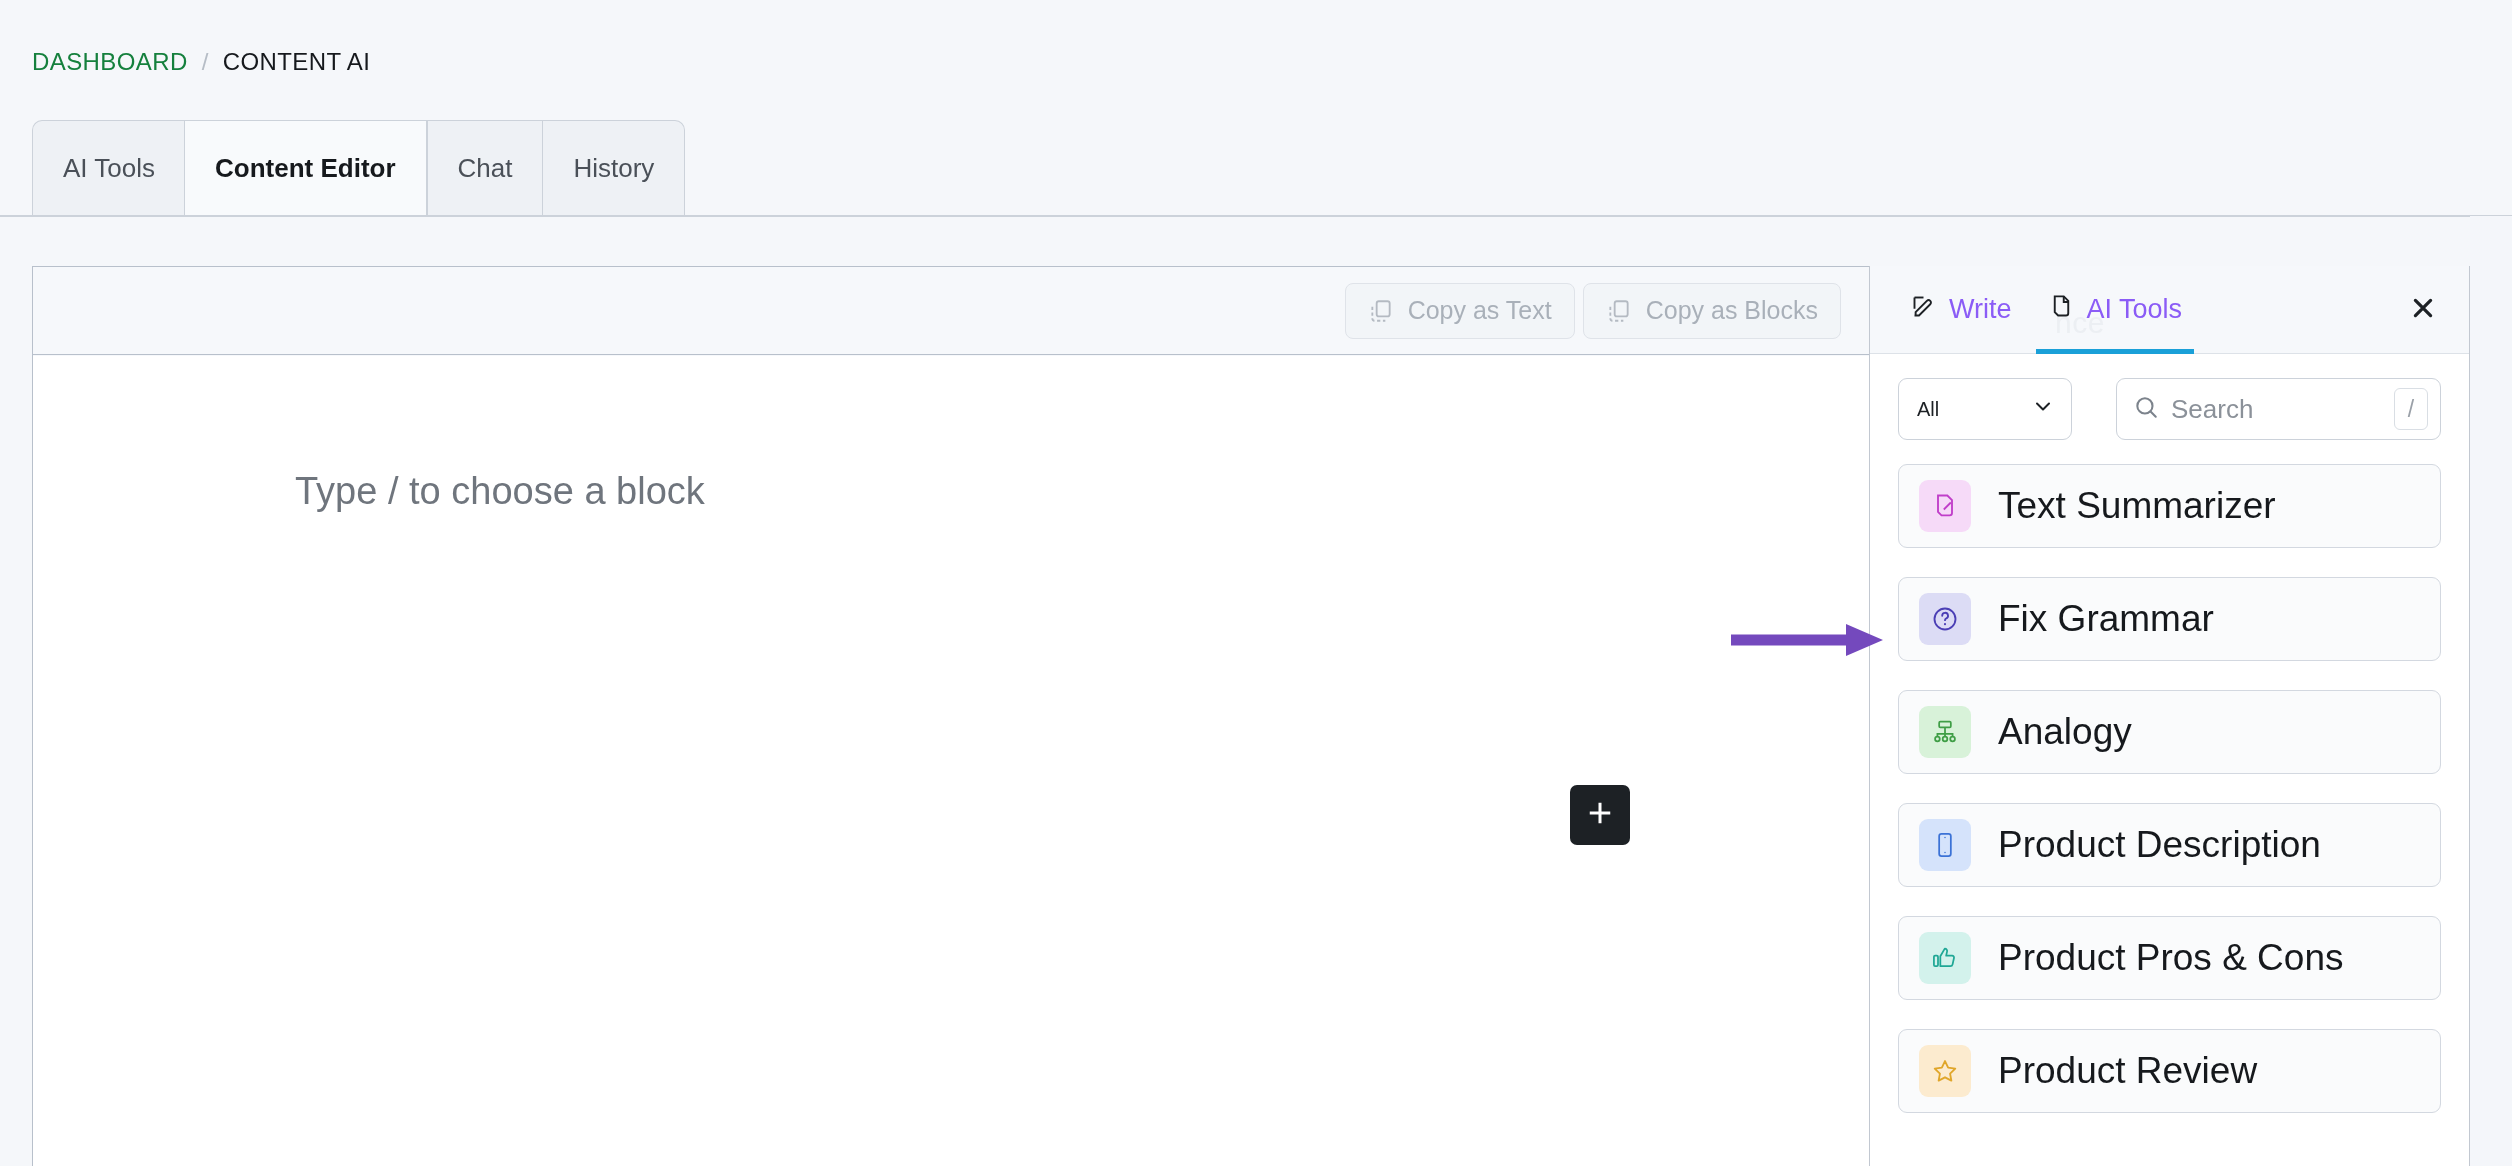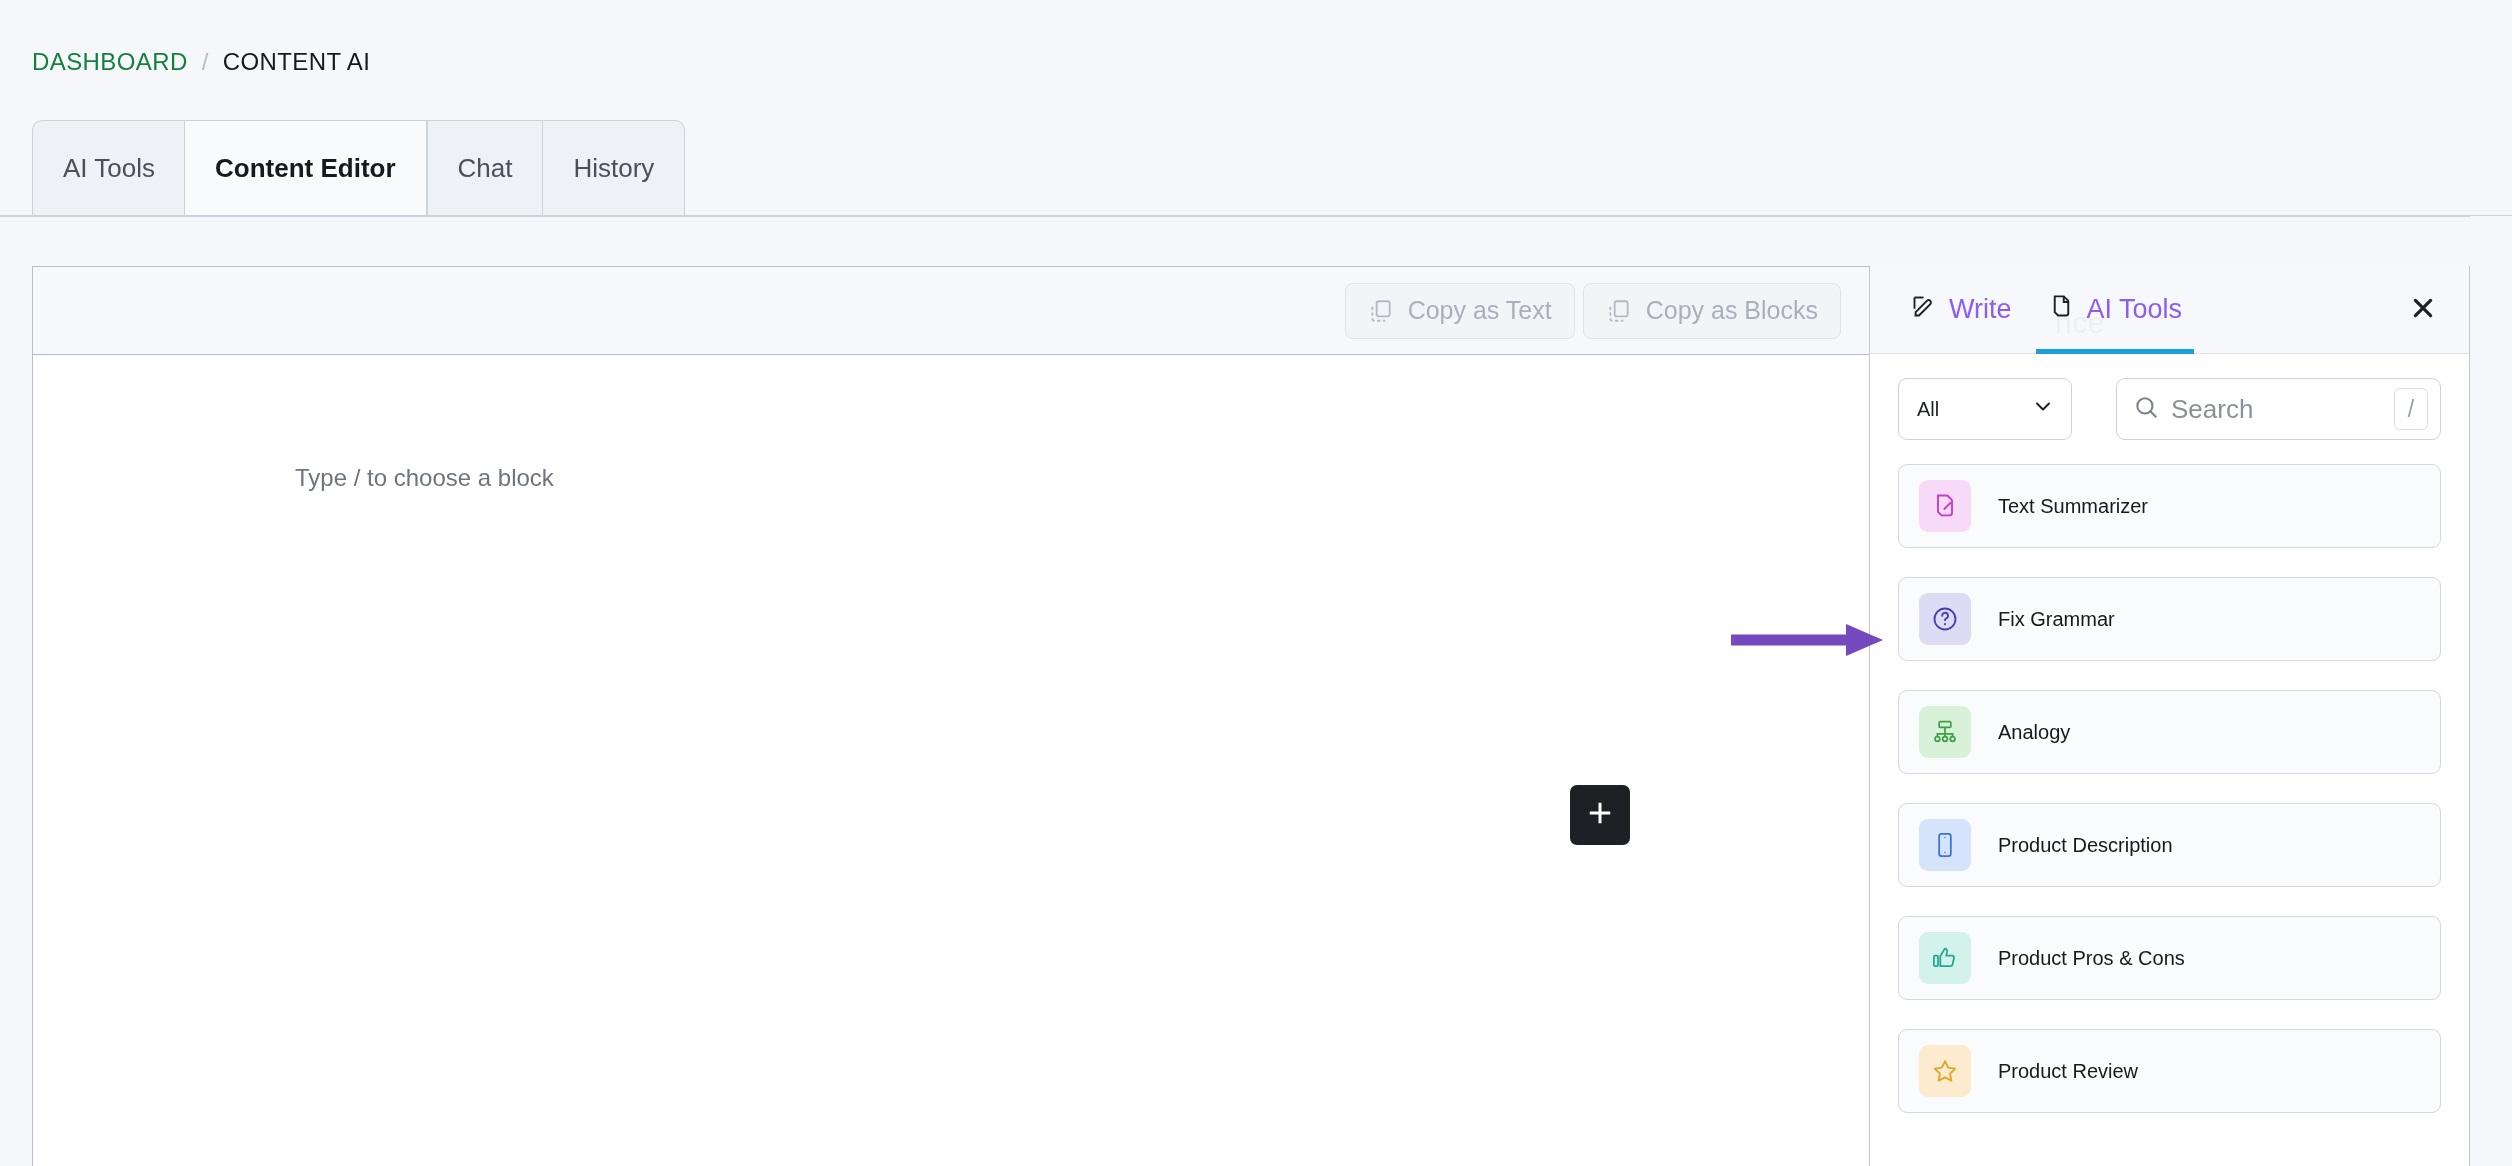--- a/index.html
+++ b/index.html
@@ -81,22 +81,22 @@
     white-space: nowrap;
   }
   .tb-btn svg { display: block; }
 
   .editor-body {
     position: absolute; left: 0; top: 89px;
     width: 100%; height: 811px;
     background: #ffffff;
   }
   .placeholder {
-    position: absolute; left: 262px; top: 108px;
-    font-size: 24px; color: #6f757d;
+    position: absolute; left: 262px; top: 114px;
+    font-size: 38px; color: #6f757d;
     white-space: nowrap;
   }
   .add-block-btn {
     position: absolute; left: 1537px; top: 429px;
     width: 60px; height: 60px;
     background: #1d2125;
     border-radius: 7px;
     display: flex; align-items: center; justify-content: center;
     cursor: pointer;
   }
@@ -190,21 +190,21 @@
     cursor: pointer;
   }
   .tool-ico {
     width: 52px; height: 52px;
     border-radius: 9px;
     display: flex; align-items: center; justify-content: center;
     flex: 0 0 auto;
   }
   .tool-label {
     margin-left: 27px;
-    font-size: 20px; color: #16191d;
+    font-size: 37px; color: #16191d;
     white-space: nowrap;
   }
 
   
   .arrow-annot {
     position: absolute; left: 1731px; top: 620px;
     width: 160px; height: 40px;
     pointer-events: none;
   }
 

